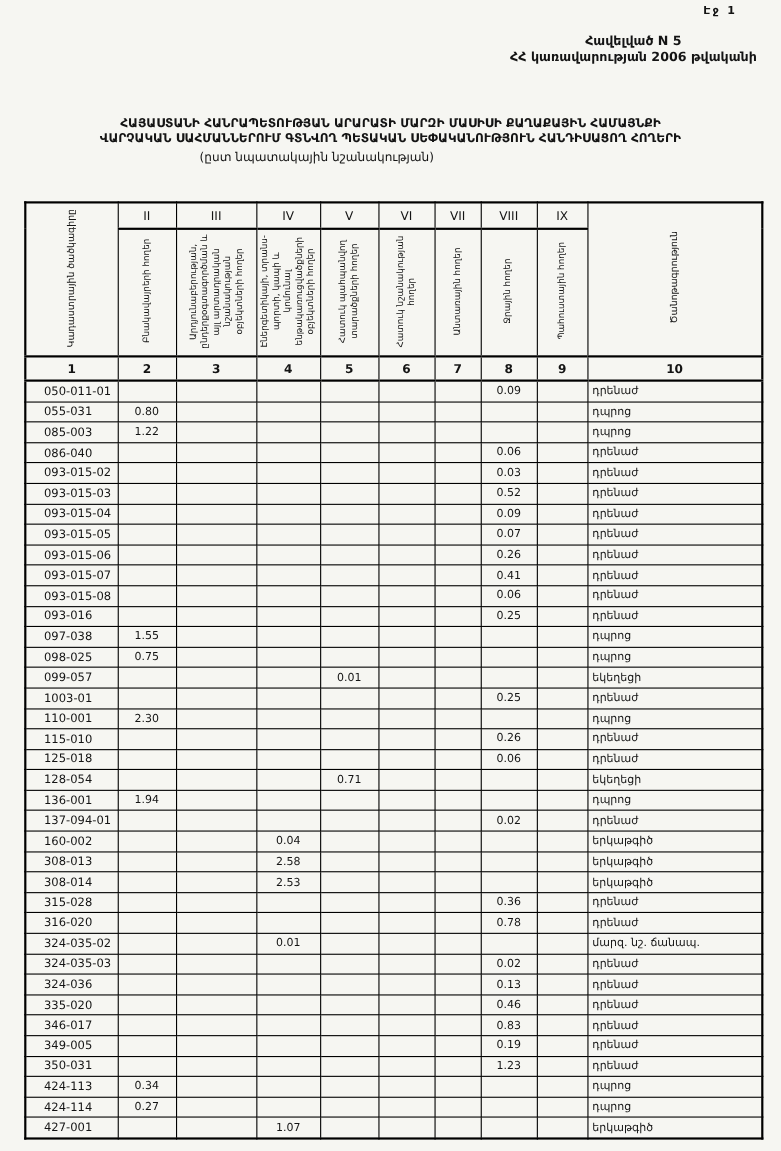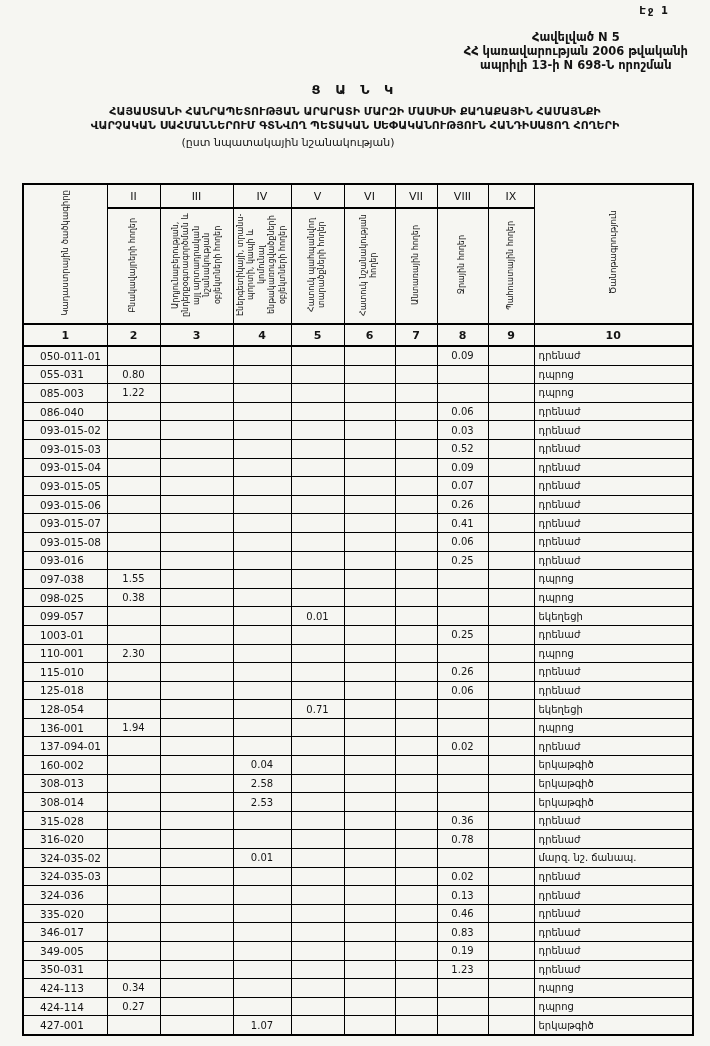--- a/index.html
+++ b/index.html
@@ -86,24 +86,22 @@
 </head>
 <body>
 
 <div class="page">
 
   <div class="pageno">Էջ 1</div>
 
   <div class="appendix">
     <div>Հավելված N 5</div>
     <div>ՀՀ կառավարության  2006 թվականի</div>
-    <div>ապրիլի 13-ի N 698-Ն որոշման</div>
   </div>
 
-  <div class="title">Ց Ա Ն Կ</div>
   <div class="sub1">ՀԱՅԱՍՏԱՆԻ ՀԱՆՐԱՊԵՏՈՒԹՅԱՆ ԱՐԱՐԱՏԻ ՄԱՐԶԻ ՄԱՍԻՍԻ ՔԱՂԱՔԱՅԻՆ ՀԱՄԱՅՆՔԻ</div>
   <div class="sub2">ՎԱՐՉԱԿԱՆ ՍԱՀՄԱՆՆԵՐՈՒՄ  ԳՏՆՎՈՂ  ՊԵՏԱԿԱՆ ՍԵՓԱԿԱՆՈՒԹՅՈՒՆ  ՀԱՆԴԻՍԱՑՈՂ ՀՈՂԵՐԻ</div>
   <div class="sub3">(ըստ նպատակային նշանակության)</div>
 
   <table>
     <colgroup>
       <col style="width:84px">
         <col style="width:53px">
         <col style="width:73px">
       <col style="width:58px">
@@ -306,21 +304,21 @@
           <td class="num"></td>
           <td class="num"></td>
           <td class="num"></td>
           <td class="num"></td>
           <td class="num"></td>
           <td class="num"></td>
           <td class="note">դպրոց</td>
         </tr>
         <tr>
           <td class="code">098-025</td>
-          <td class="num">0.38</td>
+          <td class="num">0.75</td>
           <td class="num"></td>
           <td class="num"></td>
           <td class="num"></td>
           <td class="num"></td>
           <td class="num"></td>
           <td class="num"></td>
           <td class="num"></td>
           <td class="note">դպրոց</td>
         </tr>
         <tr>

